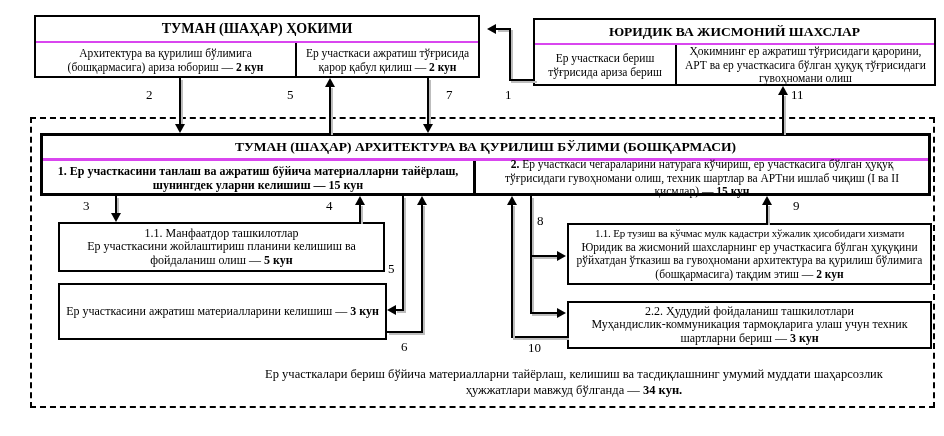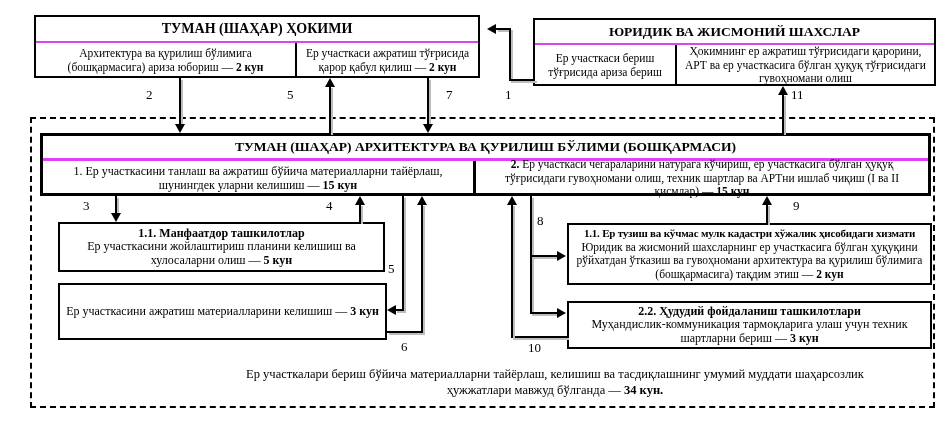--- a/index.html
+++ b/index.html
@@ -11,21 +11,21 @@
   .box { position:absolute; box-sizing:border-box; border:2px solid #000; background:#fff; }
   .box--thick { border-width:3px; }
   .box-title { font-weight:bold; text-align:center; border-bottom:2px solid #d946ef;
                display:flex; align-items:center; justify-content:center; }
   .box-body { display:flex; }
   .cell { display:flex; align-items:center; justify-content:center; text-align:center;
           padding:1px 6px; box-sizing:border-box; }
   .cell + .cell { border-left:2px solid #000; }
   .node { text-align:center; padding:2px 6px; box-sizing:border-box;
           display:flex; flex-direction:column; justify-content:center; }
-  .node .t { font-weight:bold; }
+  .node .t { font-weight:normal; }
   .dashed { position:absolute; box-sizing:border-box; border:2px dashed #000; background:transparent; }
   .vline, .hline { position:absolute; background:#000; box-shadow:2px 2px 0 #bdbdbd; }
   .vline { width:2px; }
   .hline { height:2px; }
   .arr { position:absolute; width:0; height:0; }
   .arr-down  { border-left:5px solid transparent; border-right:5px solid transparent; border-top:9px solid #000; }
   .arr-up    { border-left:5px solid transparent; border-right:5px solid transparent; border-bottom:9px solid #000; }
   .arr-left  { border-top:5px solid transparent; border-bottom:5px solid transparent; border-right:9px solid #000; }
   .arr-right { border-top:5px solid transparent; border-bottom:5px solid transparent; border-left:9px solid #000; }
   .step { position:absolute; font-size:13px; line-height:13px; }
@@ -60,49 +60,49 @@
       </div>
       <div class="cell fs115" style="flex:1;">
         <div><span>Ҳокимнинг ер ажратиш тўғрисидаги қарорини, АРТ ва ер участкасига бўлган ҳуқуқ тўғрисидаги гувоҳномани олиш</span></div>
       </div>
     </div>
   </div>
 
   <div class="box box--thick" style="left:40px; top:133px; width:891px; height:63px;">
     <div class="box-title" style="height:22px; font-size:13.5px; border-bottom-width:3px;">ТУМАН (ШАҲАР) АРХИТЕКТУРА ВА ҚУРИЛИШ БЎЛИМИ (БОШҚАРМАСИ)</div>
     <div class="box-body" style="height:35px;">
-      <div class="cell fs12" style="width:433px; border-right:3px solid #000;">
+      <div class="cell fs12" style="width:433px; border-right:3px solid #000;font-weight:bold;">
         <div><span>1. Ер участкасини танлаш ва ажратиш бўйича материалларни тайёрлаш, шунингдек уларни келишиш — </span><b>15 кун</b></div>
       </div>
       <div class="cell fs115" style="flex:1; border-left:none;">
         <div><b>2.</b><span> Ер участкаси чегараларини натурага кўчириш, ер участкасига бўлган ҳуқуқ тўғрисидаги гувоҳномани олиш, техник шартлар ва АРТни ишлаб чиқиш (I ва II қисмлар) — </span><b>15 кун</b></div>
       </div>
     </div>
   </div>
 
   <div class="box node fs12" style="left:58px; top:222px; width:327px; height:50px;">
     <div class="t">1.1. Манфаатдор ташкилотлар</div>
-    <div><span>Ер участкасини жойлаштириш планини келишиш ва хулосаларни олиш — </span><b>5 кун</b></div>
+    <div><span>Ер участкасини жойлаштириш планини келишиш ва фойдаланиш олиш — </span><b>5 кун</b></div>
   </div>
 
   <div class="box node fs12" style="left:58px; top:283px; width:329px; height:57px;">
     <div><span>Ер участкасини ажратиш материалларини келишиш — </span><b>3 кун</b></div>
   </div>
 
   <div class="box node fs115" style="left:567px; top:223px; width:365px; height:62px;">
     <div class="t" style="font-size:11px; letter-spacing:-0.2px; white-space:nowrap;">1.1. Ер тузиш ва кўчмас мулк кадастри хўжалик ҳисобидаги хизмати</div>
     <div><span>Юридик ва жисмоний шахсларнинг ер участкасига бўлган ҳуқуқини рўйхатдан ўтказиш ва гувоҳномани архитектура ва қурилиш бўлимига (бошқармасига) тақдим этиш — </span><b>2 кун</b></div>
   </div>
 
   <div class="box node fs12" style="left:567px; top:301px; width:365px; height:48px;">
     <div class="t">2.2. Ҳудудий фойдаланиш ташкилотлари</div>
     <div><span>Муҳандислик-коммуникация тармоқларига улаш учун техник шартларни бериш — </span><b>3 кун</b></div>
   </div>
 
-  <div class="summary" style="left:245px; top:366px; width:620px;">
+  <div class="summary" style="left:264px; top:366px; width:620px;">
     <span>Ер участкалари бериш бўйича материалларни тайёрлаш, келишиш ва тасдиқлашнинг умумий муддати шаҳарсозлик ҳужжатлари мавжуд бўлганда — </span><b>34 кун.</b>
   </div>
 
   <div class="vline" style="left:179px; top:78px; height:47px;"></div>
   <div class="arr arr-down" style="left:175px; top:124px;"></div>
   <div class="step" style="left:146px; top:88px;">2</div>
 
   <div class="vline" style="left:329px; top:86px; height:47px;"></div>
   <div class="arr arr-up" style="left:325px; top:78px;"></div>
   <div class="step" style="left:287px; top:88px;">5</div>

